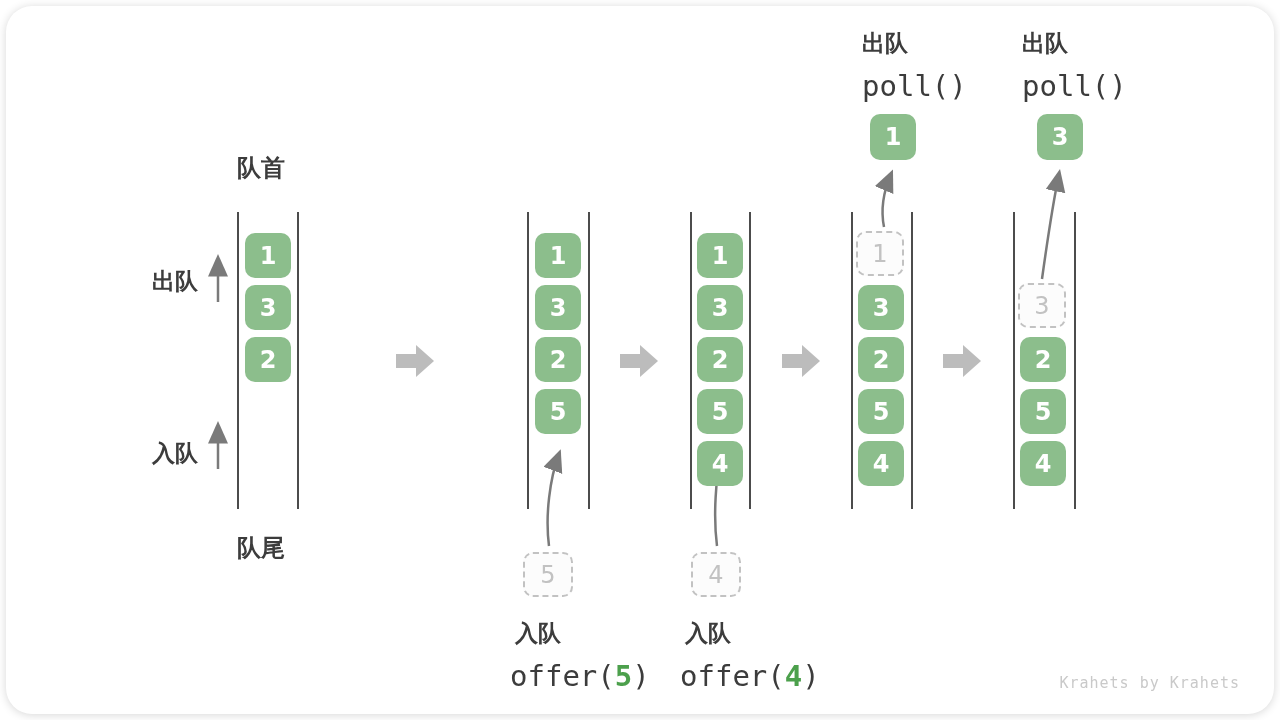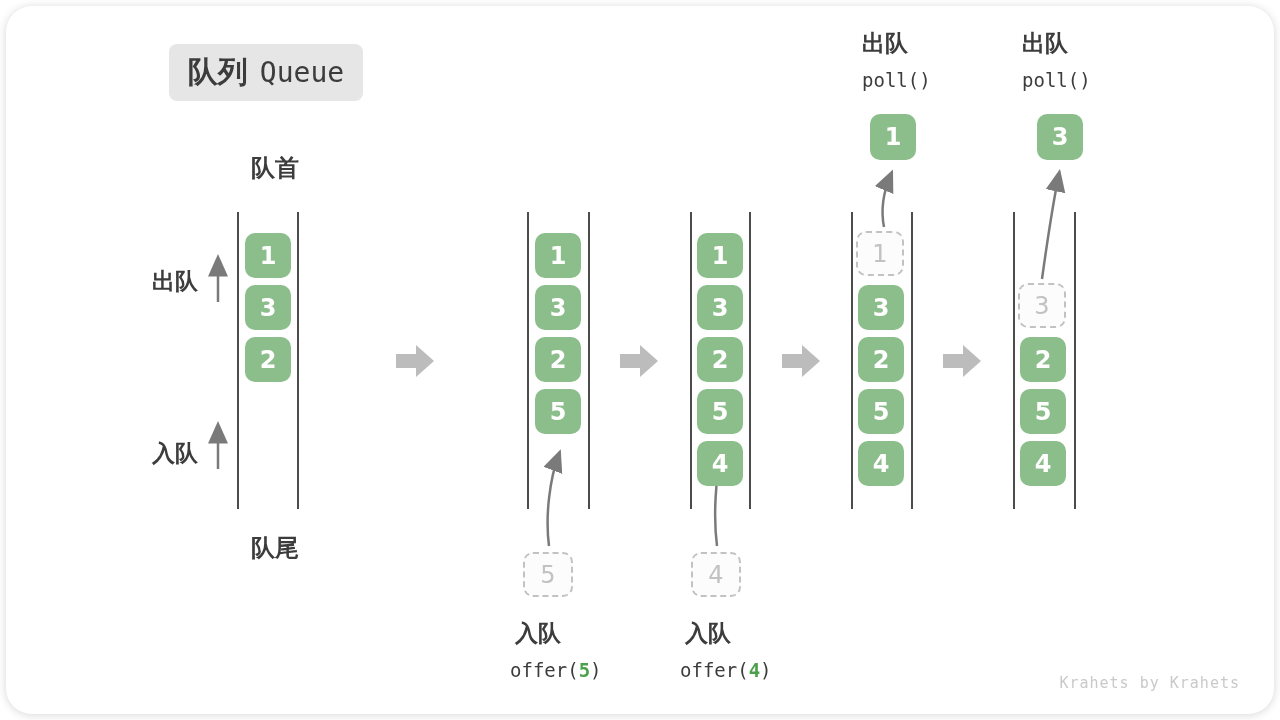--- a/index.html
+++ b/index.html
@@ -26,21 +26,21 @@
   }
   .badge{
     position:absolute;left:169px;top:44px;width:194px;height:57px;
     background:var(--badge-bg);border-radius:8px;
     display:flex;align-items:center;justify-content:center;gap:12px;
   }
   .badge-zh{font-size:30px;font-weight:700;color:var(--ink);}
   .badge-en{font-family:"DejaVu Sans Mono",monospace;font-size:28px;color:var(--ink);}
   .cjk{color:var(--ink);font-weight:700;}
   .front-label,.rear-label{
-    position:absolute;left:237px;width:62px;text-align:right;font-size:24px;
+    position:absolute;left:237px;width:62px;text-align:left;font-size:24px;
   }
   .front-label{top:152px;}
   .rear-label{top:532px;}
   .side-label{position:absolute;font-size:23px;}
   .deq-label{left:152px;top:266px;}
   .enq-label{left:152px;top:438px;}
   .vline{
     position:absolute;top:212px;width:2px;height:297px;background:var(--line-dark);
   }
   .qbox{
@@ -54,44 +54,40 @@
     position:absolute;border-radius:10px;border:2px dashed var(--ghost-gray);
     background:#fcfcfc;color:var(--ghost-gray);
     font-family:"DejaVu Sans",sans-serif;font-size:24px;font-weight:400;
     display:flex;align-items:center;justify-content:center;
   }
   .ghost-below{width:46px;height:41px;}
   .ghost-slot{width:44px;height:41px;}
   .op{position:absolute;}
   .op-label{font-size:23px;font-weight:700;color:var(--ink);margin-left:5px;}
   .op-code{
-    margin-top:10px;font-family:"DejaVu Sans Mono",monospace;font-size:19px;
+    margin-top:10px;font-family:"DejaVu Sans Mono",monospace;font-size:29px;
     color:var(--ink);white-space:nowrap;
   }
   .op-code .arg{color:var(--accent-green);font-weight:700;}
   .poll-op{position:absolute;}
   .poll-op .op-label{margin-left:0;}
   .block-arrow{position:absolute;width:38px;height:36px;}
   .overlay{position:absolute;left:0;top:0;pointer-events:none;}
   .watermark{
     position:absolute;right:40px;top:674px;
     font-family:"DejaVu Sans Mono",monospace;font-size:15px;
     color:var(--watermark-gray);letter-spacing:1px;
   }
 </style>
 </head>
 <body>
 
 <div class="canvas">
   <div class="card"></div>
 
-  <div class="badge">
-    <span class="badge-zh">队列</span>
-    <span class="badge-en">Queue</span>
-  </div>
 
   <div class="cjk front-label">队首</div>
   <div class="cjk rear-label">队尾</div>
 
   <div class="cjk side-label deq-label">出队</div>
   <div class="cjk side-label enq-label">入队</div>
 
   <svg class="overlay" width="1280" height="720" viewBox="0 0 1280 720">
     <defs>
       <marker id="ah" markerWidth="10" markerHeight="9" refX="7" refY="4" orient="auto">

